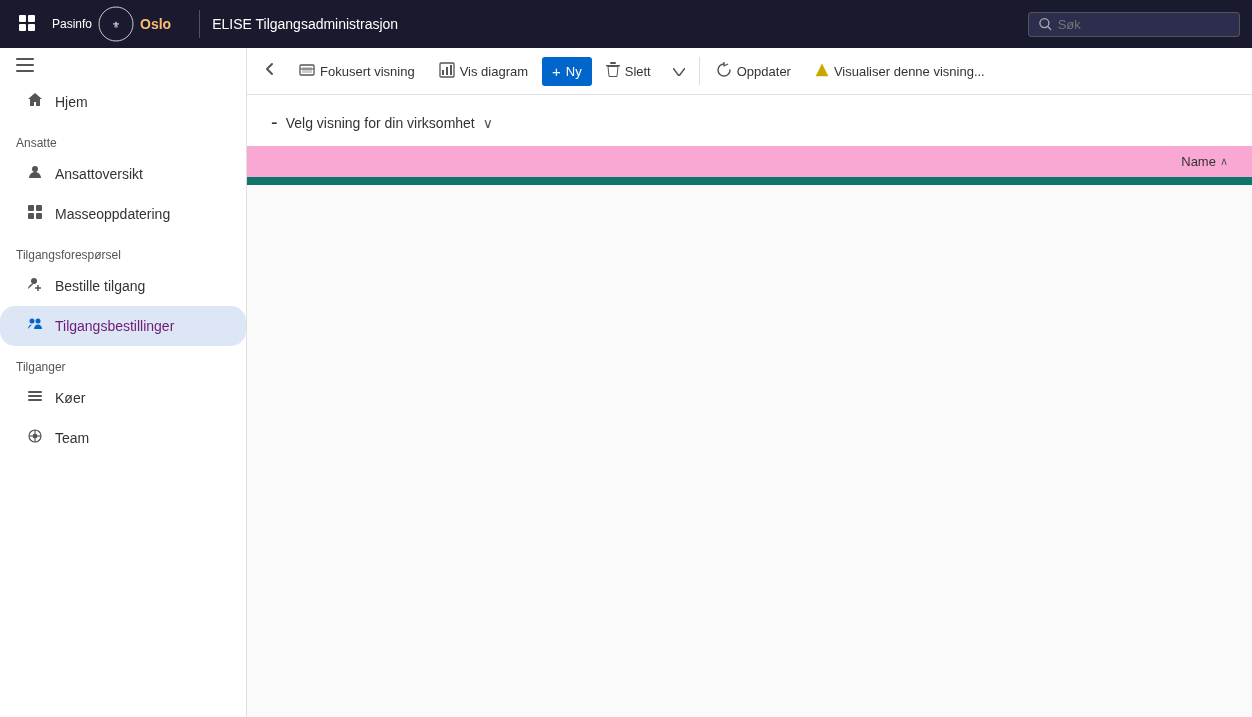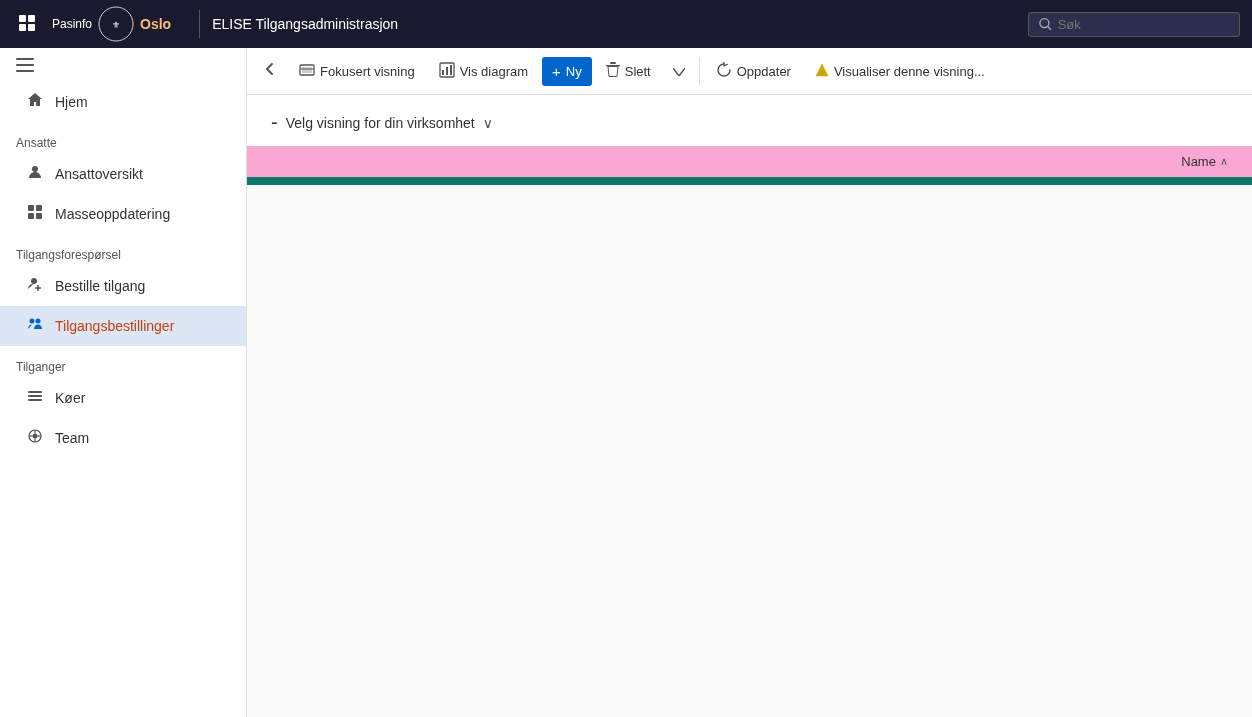--- a/index.html
+++ b/index.html
@@ -104,22 +104,23 @@
       align-items: center;
       gap: 10px;
       padding: 10px 25px;
       cursor: pointer;
       color: #333;
       font-size: 14px;
       border-radius: 0;
     }
     .sidebar-item.active {
       background: #dce6f5;
-      color: #c2410c;
+      color: #701a75;
       font-weight: 500;
+      border-radius: 15px;
     }
     .sidebar-item .icon {
       font-size: 16px;
       width: 20px;
       text-align: center;
       flex-shrink: 0;
     }
     .sidebar-section-label {
       font-size: 12px;
       font-weight: 400;

